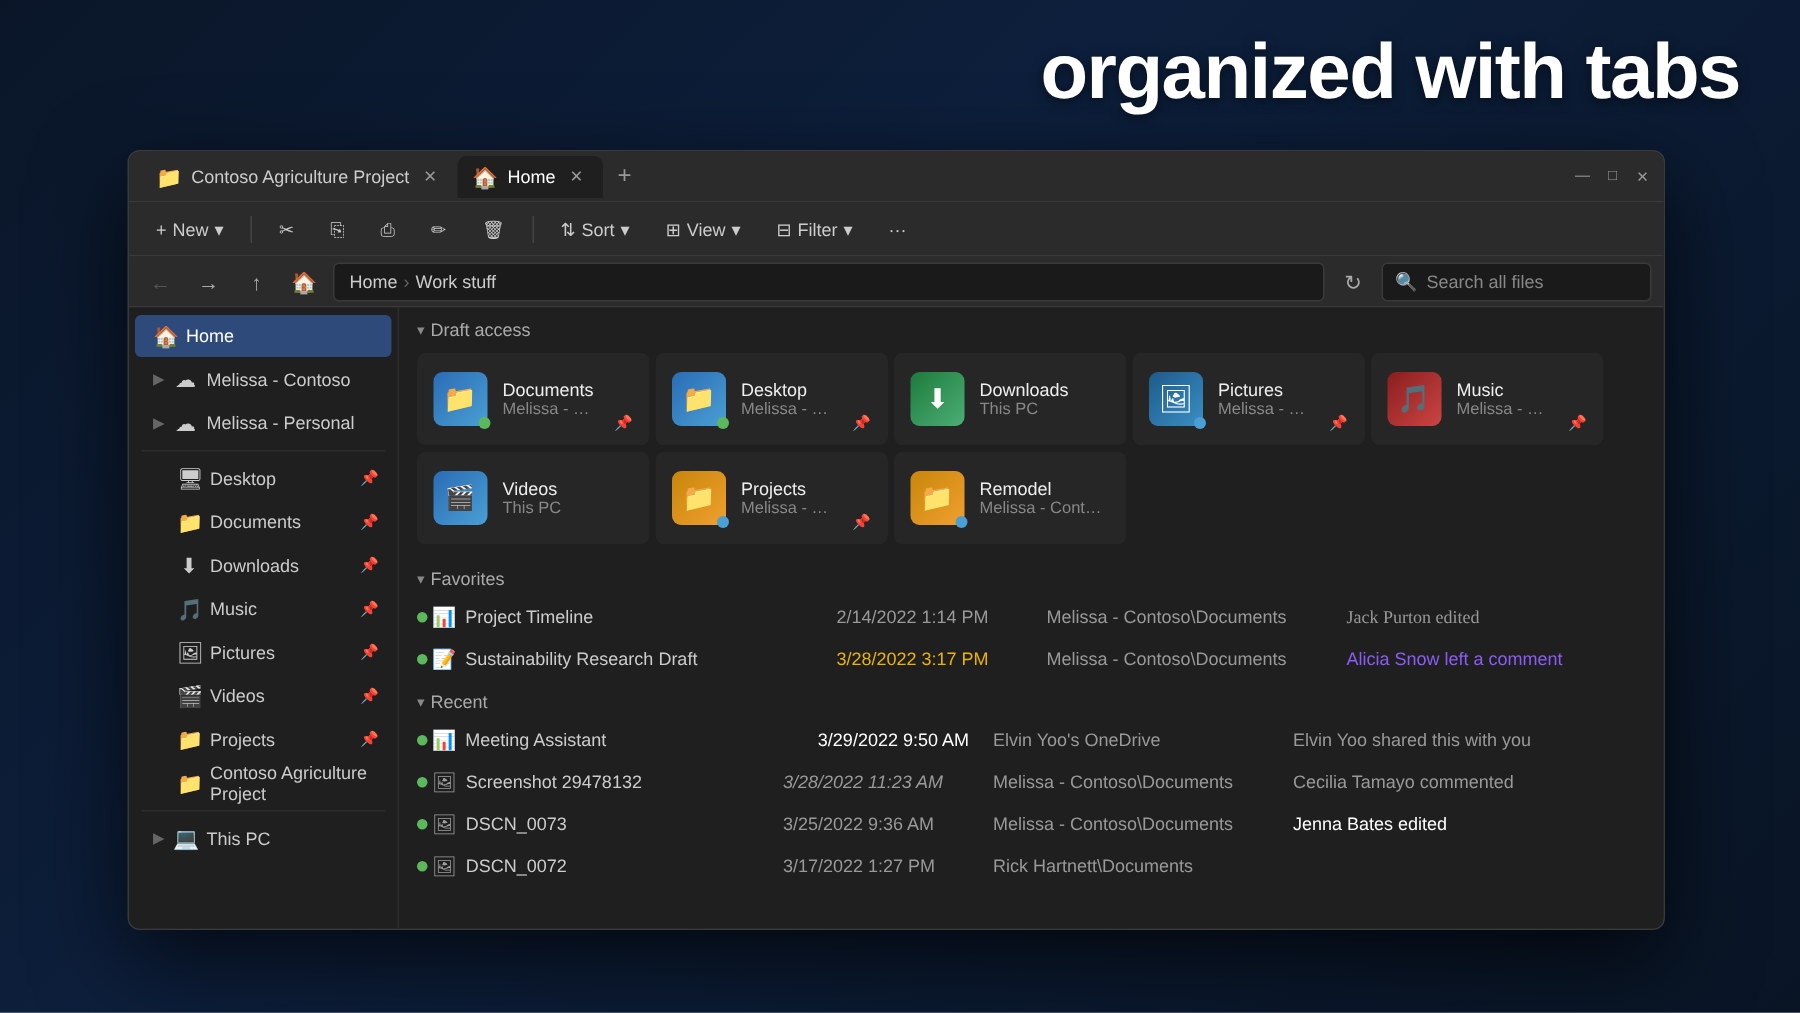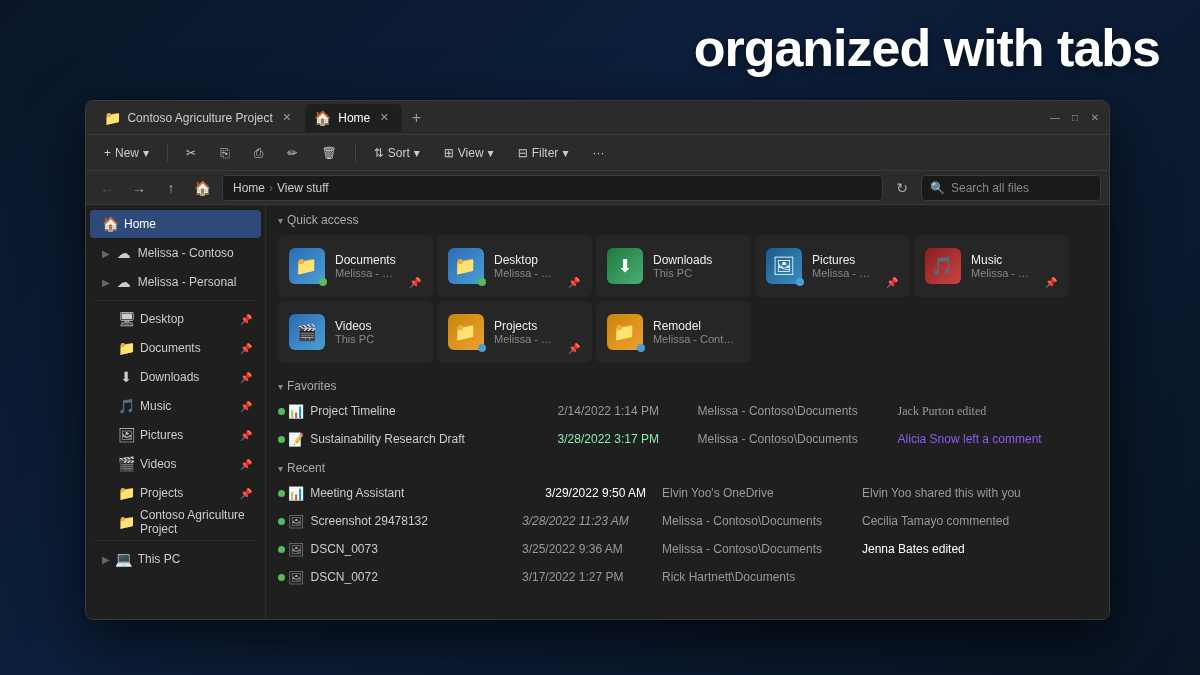--- a/index.html
+++ b/index.html
@@ -442,21 +442,21 @@
   </div>
 
   <div class="address-bar">
     <div class="nav-btn disabled">←</div>
     <div class="nav-btn">→</div>
     <div class="nav-btn">↑</div>
     <div class="nav-btn">🏠</div>
     <div class="breadcrumb-bar">
       <span>Home</span>
       <span class="bc-sep">›</span>
-      <span>View stuff</span>
+      <span>Work stuff</span>
     </div>
     <div class="nav-btn">↻</div>
     <div class="search-box">
       <span>🔍</span>
       <span>Search all files</span>
     </div>
   </div>
 
   <div class="main-content">
 
@@ -520,21 +520,21 @@
         <span class="si-expand">▶</span>
         <span class="si-icon">💻</span>
         <span>This PC</span>
       </div>
     </div>
 
     <div class="file-area">
 
       <div class="section-header">
         <span class="sh-arrow">▾</span>
-        <span>Quick access</span>
+        <span>Draft access</span>
       </div>
 
       <div class="grid-container">
 
         <div class="grid-item">
           <div class="gi-icon icon-folder-blue">
             <span style="color:#fff;font-size:18px;">📁</span>
             <div class="status-dot status-green"></div>
           </div>
           <div class="gi-info">
@@ -647,21 +647,21 @@
           <tr>
             <td>
               <div class="file-name-cell">
                 <div class="row-status">
                   <div class="dot-sm" style="background:#5cb85c;"></div>
                   <span style="color:#2196F3;font-size:13px;">📝</span>
                 </div>
                 <span>Sustainability Research Draft</span>
               </div>
             </td>
-            <td style="color:#86efac;width:140px;">3/28/2022 3:17 PM</td>
+            <td style="color:#eab308;width:140px;">3/28/2022 3:17 PM</td>
             <td style="color:#999;width:200px;">Melissa - Contoso\Documents</td>
             <td style="color:#8b5cf6;">Alicia Snow left a comment</td>
           </tr>
         </tbody>
       </table>
 
       <div class="section-header">
         <span class="sh-arrow">▾</span>
         <span>Recent</span>
       </div>

